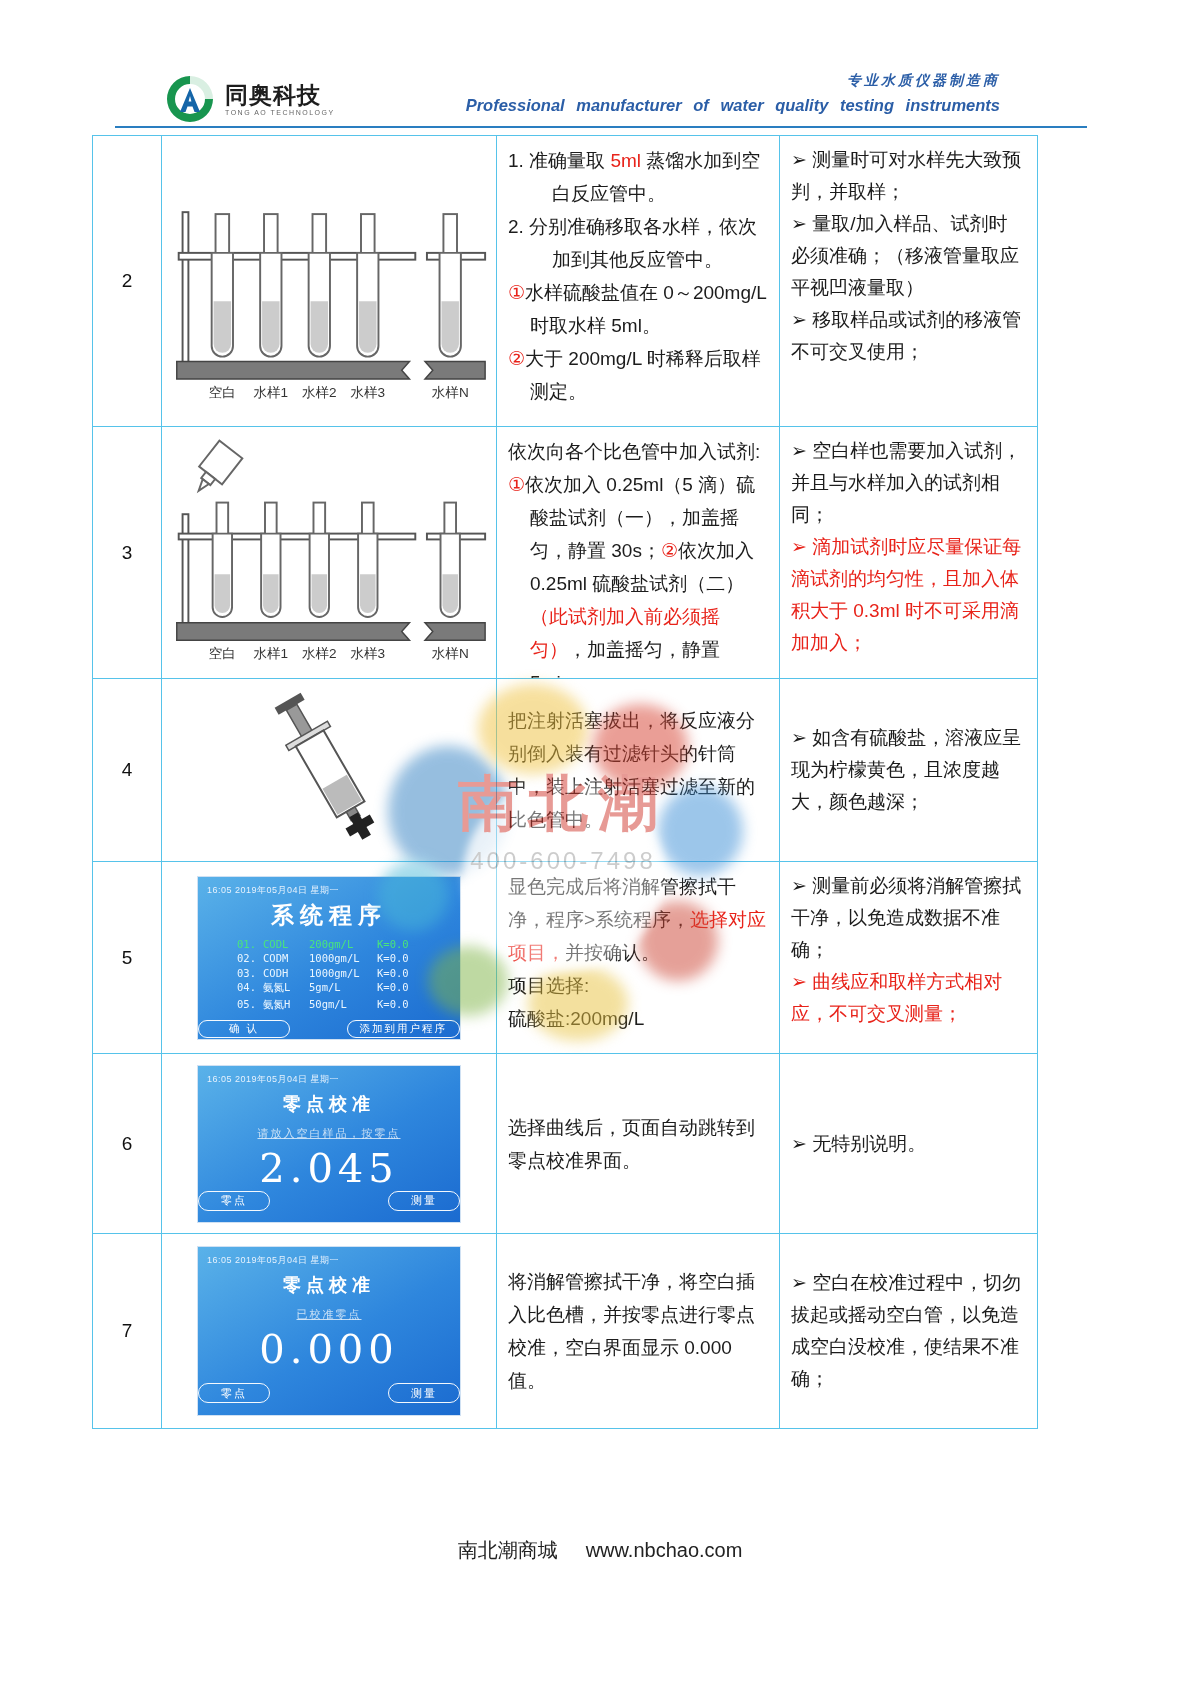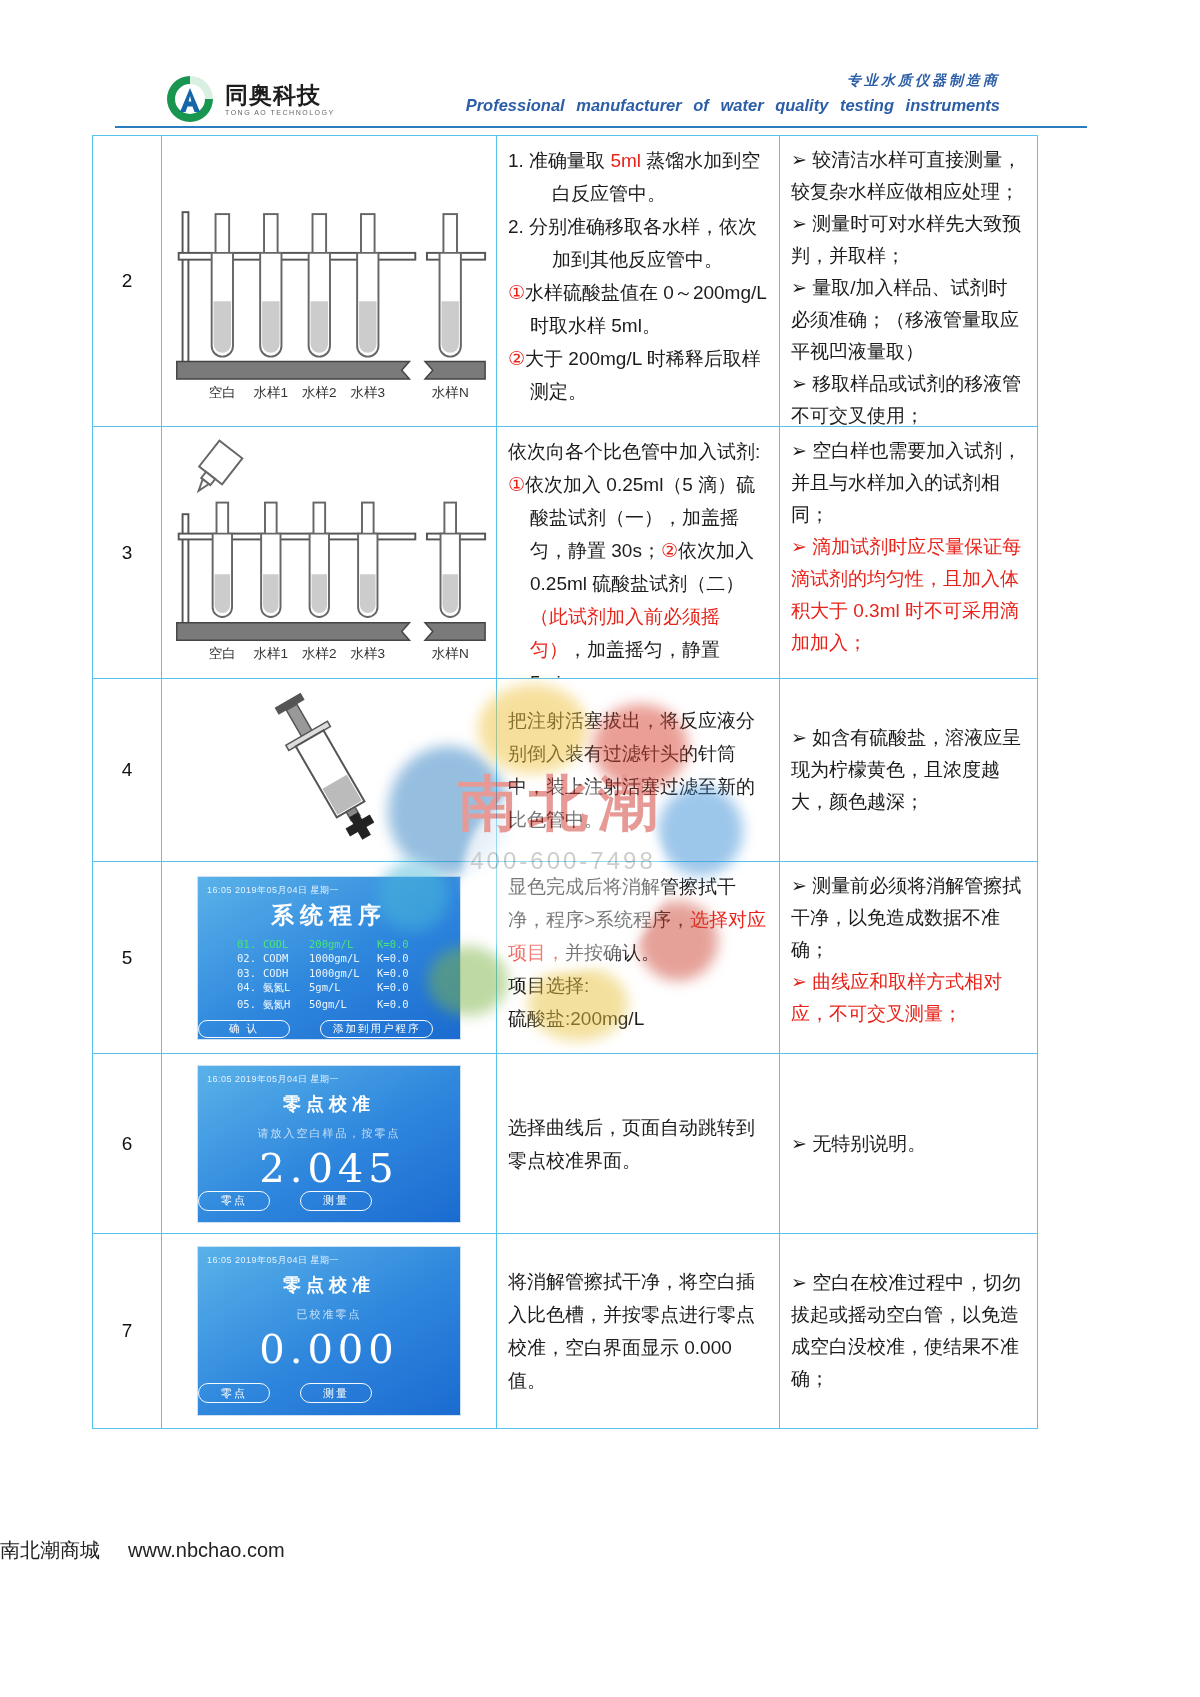--- a/index.html
+++ b/index.html
@@ -45,44 +45,44 @@
   .screen{width:262px;color:#fff;background:linear-gradient(150deg,#5ab2e9 0%,#2e86dd 55%,#1b6bd0 100%);
           box-shadow:0 0 0 1px rgba(120,170,220,.35);}
   .scr-status{font-size:9px;padding:7px 0 0 9px;color:#eef6ff;opacity:.95;letter-spacing:.5px;}
   .scr-title{text-align:center;font-weight:bold;letter-spacing:6px;margin-top:3px;}
   .sys{height:162px;}
   .sys .scr-title{font-size:23px;}
   .scr-list{margin-top:7px;display:flex;flex-direction:column;gap:2.5px;align-items:center;
             font-family:"DejaVu Sans Mono","Liberation Mono",monospace;font-size:10.5px;}
   .scr-item{display:grid;grid-template-columns:26px 46px 68px 44px;color:#eaf6ff;}
   .scr-item.green{color:#49e57c;}
-  .scr-btns{display:flex;justify-content:flex-start;gap:30px;margin-top:8px;}
+  .scr-btns{display:flex;justify-content:space-between;gap:30px;margin-top:8px;}
   .pill{display:inline-block;border:1px solid rgba(255,255,255,.95);border-radius:13px;
         font-size:10.5px;padding:1px 12px;letter-spacing:2px;white-space:nowrap;}
   .pill.wide{padding:1px 30px;}
   .zero{height:156px;display:flex;flex-direction:column;}
   .zero .scr-title{font-size:18px;letter-spacing:5px;margin-top:6px;}
-  .scr-sub{text-align:center;font-size:11px;color:rgba(255,255,255,.72);margin-top:10px;letter-spacing:2px;}
+  .scr-sub{text-align:center;font-size:11px;color:rgba(255,255,255,.72);margin-top:10px;letter-spacing:2px;text-decoration:underline;}
   .scr-value{text-align:center;font-size:40px;letter-spacing:5px;margin-top:4px;
              font-family:"DejaVu Serif","Liberation Serif",serif;font-weight:400;}
   .zero .scr-btns{margin-top:auto;margin-bottom:12px;}
   .zero .pill{padding:1.5px 22px;font-size:11px;}
   .z7{height:168px;}
 
   
   .watermark{position:absolute;left:368px;top:676px;width:390px;height:400px;opacity:.5;pointer-events:none;z-index:6;}
   .blob{position:absolute;border-radius:50%;filter:blur(7px);}
   .wm-center{position:absolute;left:95px;top:105px;width:200px;height:190px;border-radius:50%;background:rgba(255,255,255,.8);filter:blur(4px);}
   .wm-text{position:absolute;left:0;right:0;top:88px;text-align:center;}
   .wm-cn{font-size:60px;font-weight:bold;color:#d0382e;letter-spacing:10px;font-family:"Liberation Serif","DejaVu Serif",serif;}
   .wm-domain{font-size:29px;font-weight:bold;color:#8f8f8f;letter-spacing:2px;margin-top:-4px;}
   .wm-phone{font-size:24px;color:#9b9b9b;letter-spacing:3px;margin-top:2px;}
 
   
-  .footer{position:absolute;left:0;top:1537px;width:100%;font-size:20px;color:#222;}
+  .footer{position:absolute;left:0;top:1537px;width:100%;text-align:center;font-size:20px;color:#222;}
   .footer .mall{margin-right:28px;}
 </style>
 </head>
 <body>
 
 <div class="page">
 
   <div class="header">
     <div class="logo-wrap">
       <svg width="54" height="54" viewBox="0 0 54 54">
@@ -153,21 +153,20 @@
           </g>
         </svg>
       </div>
       <div class="cell txt">
           <p class="para hang-lg"><span>1.  准确量取 </span><span class="red">5ml</span><span> 蒸馏水加到空白反应管中。</span></p>
           <p class="para hang-lg"><span>2.  分别准确移取各水样，依次加到其他反应管中。</span></p>
           <p class="para hang-sm"><span class="red">①</span><span>水样硫酸盐值在 0～200mg/L 时取水样 5ml。</span></p>
           <p class="para hang-sm"><span class="red">②</span><span>大于 200mg/L 时稀释后取样测定。</span></p>
         </div>
       <div class="cell txt notes">
-          <p class="para"><span>➢ 较清洁水样可直接测量，较复杂水样应做相应处理；</span></p>
           <p class="para"><span>➢ 测量时可对水样先大致预判，并取样；</span></p>
           <p class="para"><span>➢ 量取/加入样品、试剂时必须准确；（移液管量取应平视凹液量取）</span></p>
           <p class="para"><span>➢ 移取样品或试剂的移液管不可交叉使用；</span></p>
         </div>
     </div>
 
     <div class="row" style="height:252px">
       <div class="cell num">3</div>
       <div class="cell img">
         <svg width="320" height="238" viewBox="0 0 330 236">

